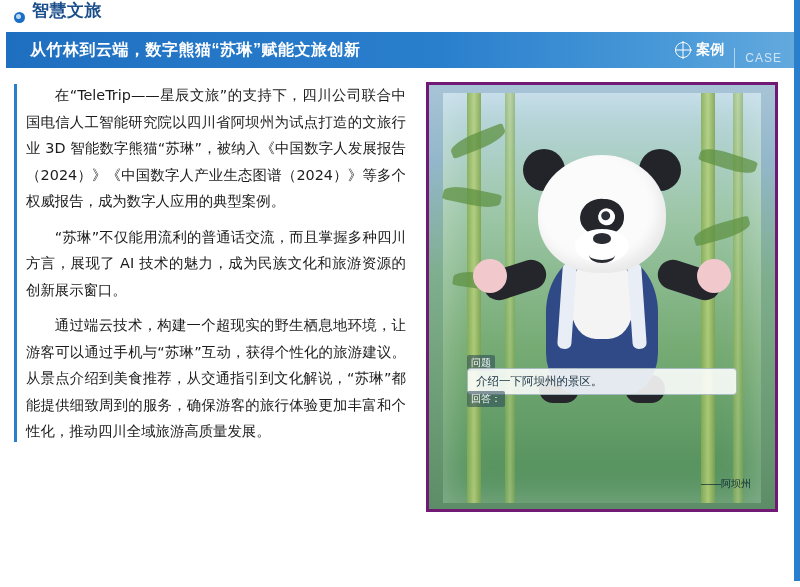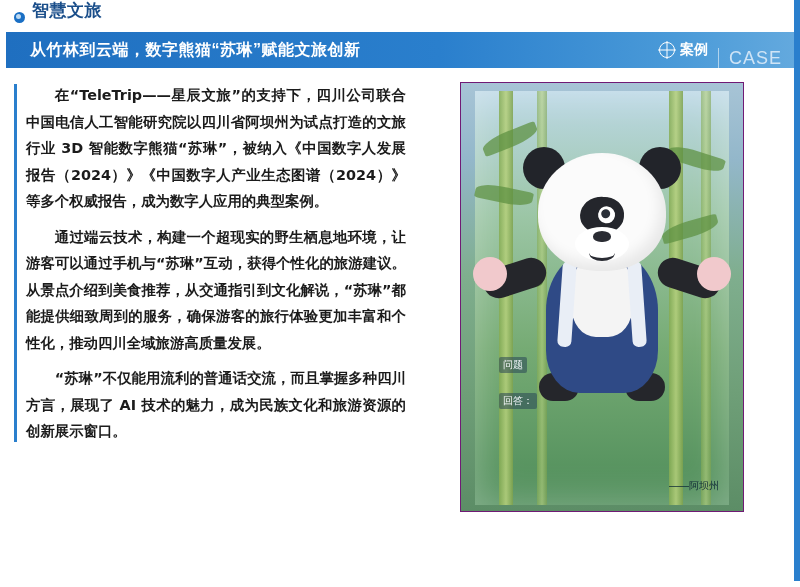--- a/index.html
+++ b/index.html
@@ -110,21 +110,21 @@
     position: absolute;
     top: 50%;
     left: -1.6px;
     right: -1.6px;
     height: 0;
     border-top: 1.5px solid #ffffff;
     transform: translateY(-50%);
   }
   .case-en {
     color: #cfe4f6;
-    font-size: 18px;
+    font-size: 12px;
     padding: 0 12px 0 10px;
     border-left: 1px solid rgba(255,255,255,0.55);
     height: 20px;
     line-height: 20px;
     letter-spacing: 1px;
   }
 
   
   .content {
     position: relative;
@@ -147,39 +147,38 @@
     background: #2a7fcd;
   }
   .para {
     font-family: "DejaVu Sans", "Liberation Sans", sans-serif;
     font-size: 14.4px;
     line-height: 26.5px;
     color: #1b1b1b;
     text-indent: 2em;
     text-align: justify;
     margin: 0 0 9px 0;
-    font-weight: bold;
   }
 
   .right-col {
     width: 368px;
     margin-left: 12px;
     display: flex;
     justify-content: center;
     align-items: flex-start;
   }
 
   
   .photo {
     position: relative;
-    width: 284px;
+    width: 352px;
     height: 430px;
     background: #8b5cf6;
     overflow: hidden;
-    border: 1px solid #701a75;
+    border: 3px solid #701a75;
     box-sizing: border-box;
   }
   .photo-bamboo {
     position: absolute;
     inset: 0;
     background:
       linear-gradient(to bottom, #a7c4d6 0%, #93b7ca 18%, #7fae8e 45%, #6f9f78 72%, #5c8d66 100%);
   }
   .photo-screen {
     position: absolute;
@@ -478,22 +477,22 @@
       </div>
       <div class="case-en">CASE</div>
     </div>
   </div>
 
   <div class="content">
 
     <div class="left-col">
       <div class="left-rule"></div>
       <p class="para">在“TeleTrip——星辰文旅”的支持下，四川公司联合中国电信人工智能研究院以四川省阿坝州为试点打造的文旅行业 3D 智能数字熊猫“苏琳”，被纳入《中国数字人发展报告（2024）》《中国数字人产业生态图谱（2024）》等多个权威报告，成为数字人应用的典型案例。</p>
+      <p class="para">“苏琳”不仅能用流利的普通话交流，而且掌握多种四川方言，展现了 AI 技术的魅力，成为民族文化和旅游资源的创新展示窗口。</p>
       <p class="para">通过端云技术，构建一个超现实的野生栖息地环境，让游客可以通过手机与“苏琳”互动，获得个性化的旅游建议。从景点介绍到美食推荐，从交通指引到文化解说，“苏琳”都能提供细致周到的服务，确保游客的旅行体验更加丰富和个性化，推动四川全域旅游高质量发展。</p>
-      <p class="para">“苏琳”不仅能用流利的普通话交流，而且掌握多种四川方言，展现了 AI 技术的魅力，成为民族文化和旅游资源的创新展示窗口。</p>
     </div>
 
     <div class="right-col">
       <div class="photo">
         <div class="photo-bamboo"></div>
         <div class="photo-screen">
           <div class="stalk s1"></div>
           <div class="stalk s2"></div>
           <div class="stalk s3"></div>
           <div class="stalk s4"></div>
@@ -524,20 +523,21 @@
               <div class="p-eye right">
                   <span class="p-pupil"></span>
                 </div>
               <div class="p-muzzle"></div>
               <div class="p-nose"></div>
               <div class="p-mouth"></div>
             </div>
           </div>
 
           <div class="bubble-label">问题</div>
+          <div class="bubble-user">介绍一下阿坝州的景区。</div>
           <div class="bubble-bot-label">回答：</div>
           <div class="bubble-sign">——阿坝州</div>
         </div>
       </div>
     </div>
 
   </div>
 
   <div class="right-band"></div>
   <div class="bottom-rule"></div>

